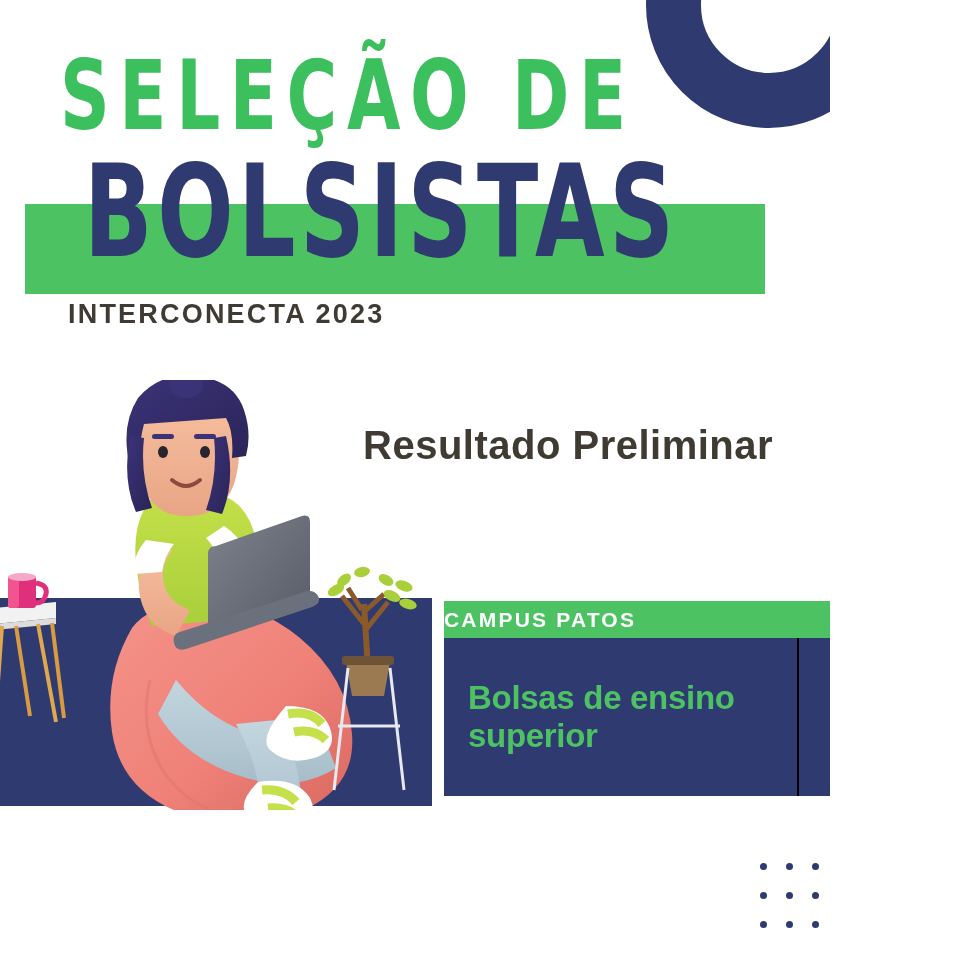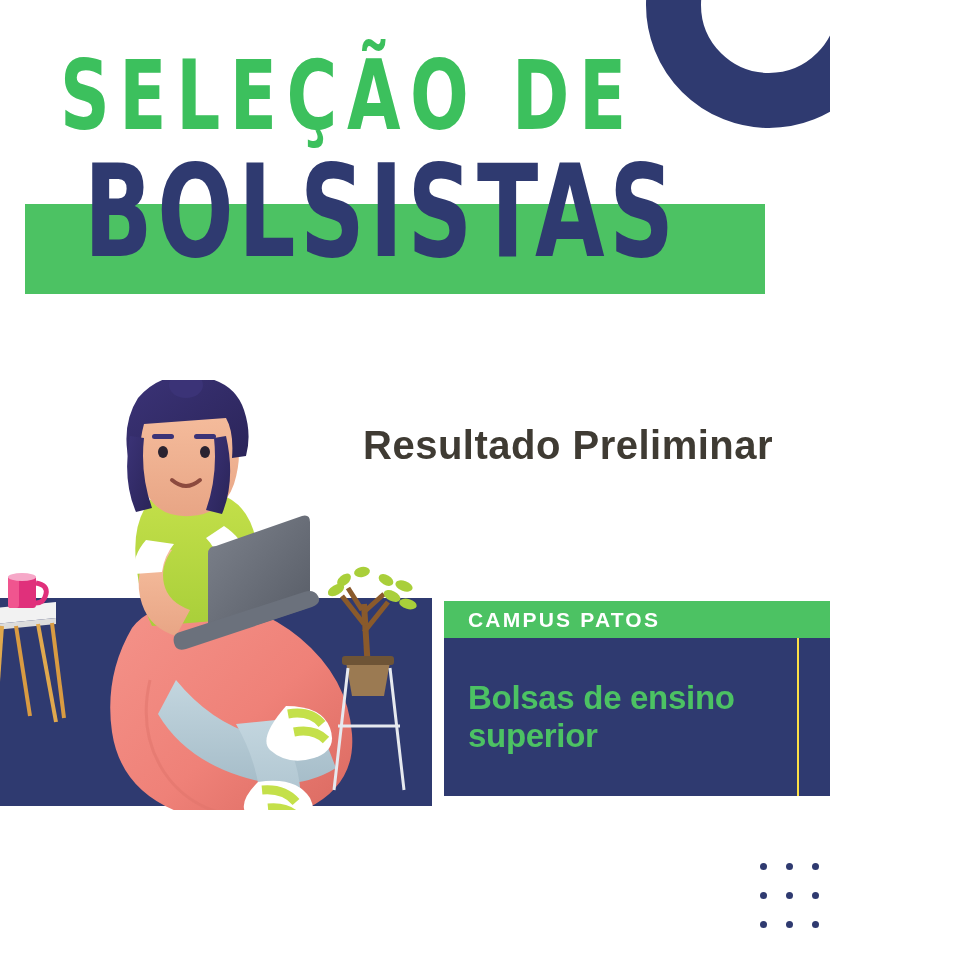--- a/index.html
+++ b/index.html
@@ -124,21 +124,20 @@
     left: 444px;
     top: 601px;
     width: 494px;
     height: 195px;
   }
   .card-header {
     height: 37px;
     background: #4cc263;
     display: flex;
     align-items: center;
-    padding-left: 24px;
     box-sizing: border-box;
   }
   .card-header-text {
     color: #ffffff;
     font-family: "Liberation Sans", sans-serif;
     font-weight: 700;
     font-size: 21px;
     letter-spacing: 2.2px;
   }
   .card-body {
@@ -146,21 +145,21 @@
     background: #2f3a70;
     display: flex;
     align-items: stretch;
   }
   .card-label-cell {
     flex: 0 0 355px;
     display: flex;
     align-items: center;
     padding: 0 18px 0 24px;
     box-sizing: border-box;
-    border-right: 2px solid #fde047;
+    border-right: 2px solid #000000;
   }
   .card-label-text {
     color: #4cc263;
     font-family: "Liberation Sans", sans-serif;
     font-weight: 700;
     font-size: 33px;
     line-height: 38px;
     letter-spacing: -0.3px;
   }
   .card-value-cell {
@@ -208,20 +207,21 @@
 <div class="poster">
 
   <div class="corner-ring"></div>
 
   <div class="green-bar"></div>
 
   <div class="headline">
     <div class="line-selecao">SELEÇÃO DE</div>
   </div>
   <div class="line-bolsistas">BOLSISTAS</div>
+  <div class="subhead">INTERCONECTA 2023</div>
 
   <div class="result-title">Resultado Preliminar</div>
 
   <div class="illus-band"></div>
 
   <svg class="illustration" viewBox="0 0 440 430">
     <defs>
       <linearGradient id="beanG" x1="0" y1="0" x2="1" y2="1">
         <stop offset="0%" stop-color="#f4938a"></stop>
         <stop offset="55%" stop-color="#ef8178"></stop>

